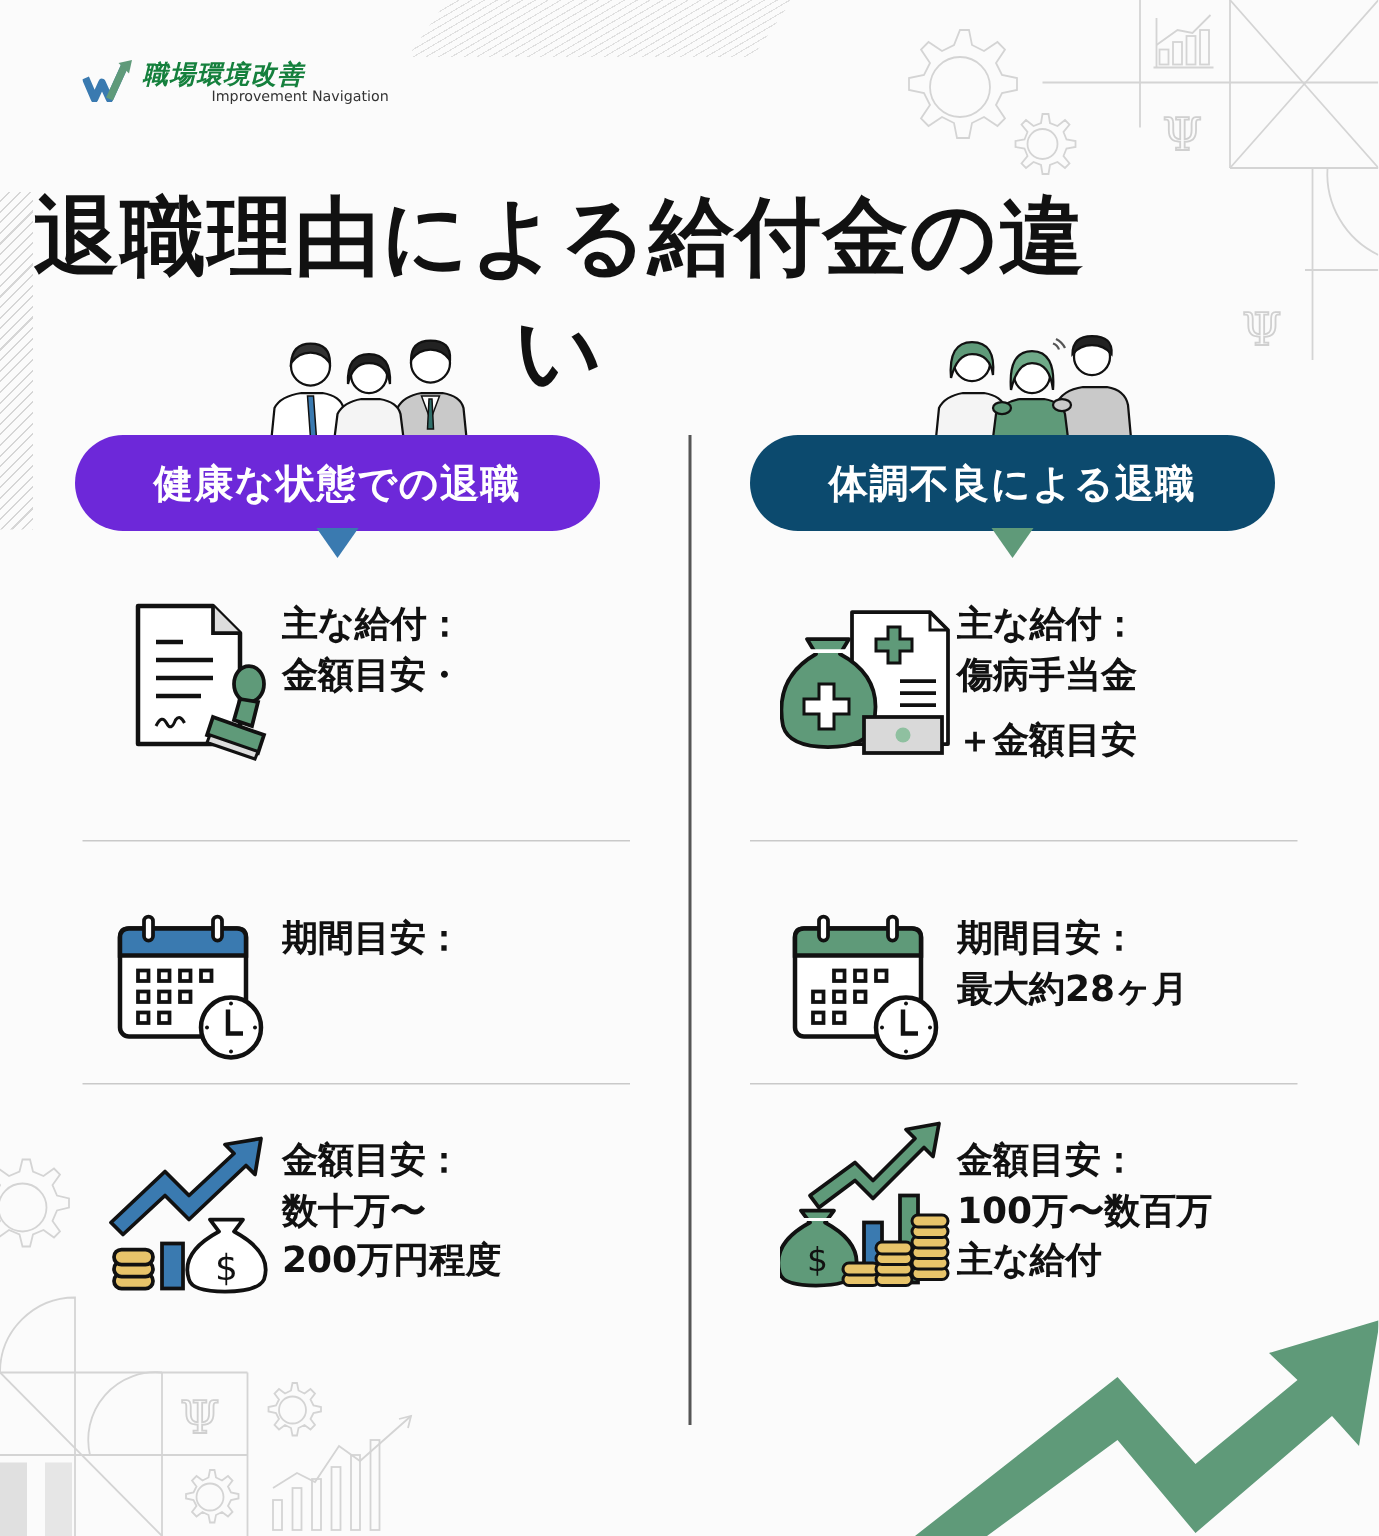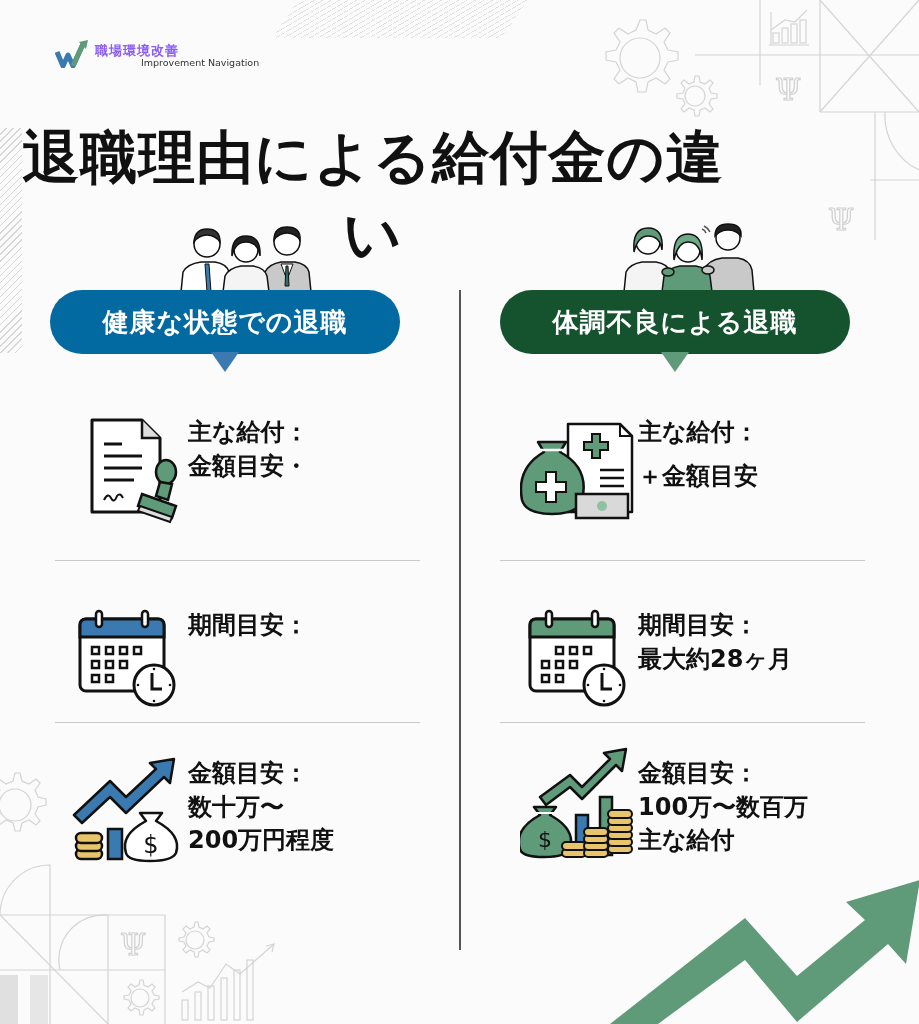--- a/index.html
+++ b/index.html
@@ -21,21 +21,21 @@
   }
   .deco-stripes-left {
     left: 0; top: 128px; width: 22px; height: 225px;
     background: repeating-linear-gradient(135deg, transparent 0 4px, #d6d6d6 4px 5px);
   }
   .deco-lines svg { display: block; }
 
   
   .logo { left: 55px; top: 40px; display: flex; align-items: center; gap: 6px; }
   .logo-text { display: flex; flex-direction: column; line-height: 1.1; }
-  .logo-jp { font-size: 13px; font-weight: bold; color: #8b5cf6; letter-spacing: 1px; }
+  .logo-jp { font-size: 17px; font-weight: bold; color: #15803d; letter-spacing: 1px; font-style: italic; }
   .logo-en { font-size: 9.5px; color: #333; margin-left: 46px; }
 
   
   .title {
     left: 0; width: 746px; top: 120px; text-align: center;
     font-size: 57px; font-weight: bold; color: #111; letter-spacing: 1px;
   }
 
   
   .col { top: 220px; width: 430px; height: 740px; }
@@ -47,28 +47,28 @@
   .bubble {
     position: absolute; top: 70px; left: 20px; width: 350px; height: 64px;
     border-radius: 32px; display: flex; align-items: center; justify-content: center;
     color: #fff; font-size: 26px; font-weight: bold; letter-spacing: 1px;
   }
   .bubble::after {
     content: ""; position: absolute; bottom: -18px; left: 50%; margin-left: -14px;
     border-left: 14px solid transparent; border-right: 14px solid transparent;
     border-top: 20px solid var(--bc);
   }
-  .bubble-blue { background: #0369a1; --bc: #3a7ab0; }
-  .bubble-green { background: #14532d; --bc: #5f9a79; }
+  .bubble-blue { background: #6d28d9; --bc: #3a7ab0; }
+  .bubble-green { background: #0c4a6e; --bc: #5f9a79; }
 
   .item { position: absolute; left: 40px; width: 370px; display: flex; align-items: flex-start; }
   .item .icon { width: 118px; height: 110px; flex: none; }
   .item .text { font-size: 24px; font-weight: bold; line-height: 1.4; color: #111; padding-top: 2px; }
   .item .text div { white-space: nowrap; }
-  .item1 { top: 194px; }
+  .item1 { top: 178px; }
   .item2 { top: 387px; }
   .item3 { top: 535px; }
   .sep { position: absolute; left: 25px; width: 365px; height: 1px; background: #c9c9c9; }
   .sep1 { top: 340px; }
   .sep2 { top: 502px; }
   .col-right .item { left: 50px; }
   .col-right .sep { left: 30px; }
 
   .big-arrow { left: 610px; top: 860px; }
 </style>
@@ -297,20 +297,21 @@
         <line x1="80" y1="72" x2="104" y2="72" stroke="#111" stroke-width="2.5"></line>
         <path d="M18 28 L46 28 L40 38 Q70 54 62 86 Q58 100 32 100 Q6 100 2 86 Q-4 54 24 38 Z" fill="#5f9a79" stroke="#111" stroke-width="2.5" stroke-linejoin="round"></path>
         <line x1="20" y1="36" x2="44" y2="36" stroke="#fff" stroke-width="2.5"></line>
         <path d="M26 58 h10 v10 h10 v10 h-10 v10 h-10 v-10 h-10 v-10 h10 z" fill="#fff" stroke="#111" stroke-width="2"></path>
         <rect x="56" y="80" width="52" height="24" fill="#d9d9d9" stroke="#111" stroke-width="2.5"></rect>
         <circle cx="82" cy="92" r="5" fill="#8fc0a0"></circle>
       </svg>
     </span>
     <div class="text">
       <div>主な給付：</div>
+      <div>傷病手当金</div>
       <div style="margin-top:10px;">＋金額目安</div>
     </div>
   </div>
   <div class="sep sep1"></div>
 
   <div class="item item2">
     <span class="icon">
       <svg width="118" height="100" viewBox="0 0 118 100">
         <rect x="10" y="12" width="84" height="72" rx="6" fill="#fff" stroke="#111" stroke-width="3"></rect>
         <path d="M10 30 L10 18 Q10 12 16 12 L88 12 Q94 12 94 18 L94 30 Z" fill="#5f9a79" stroke="#111" stroke-width="3"></path>

